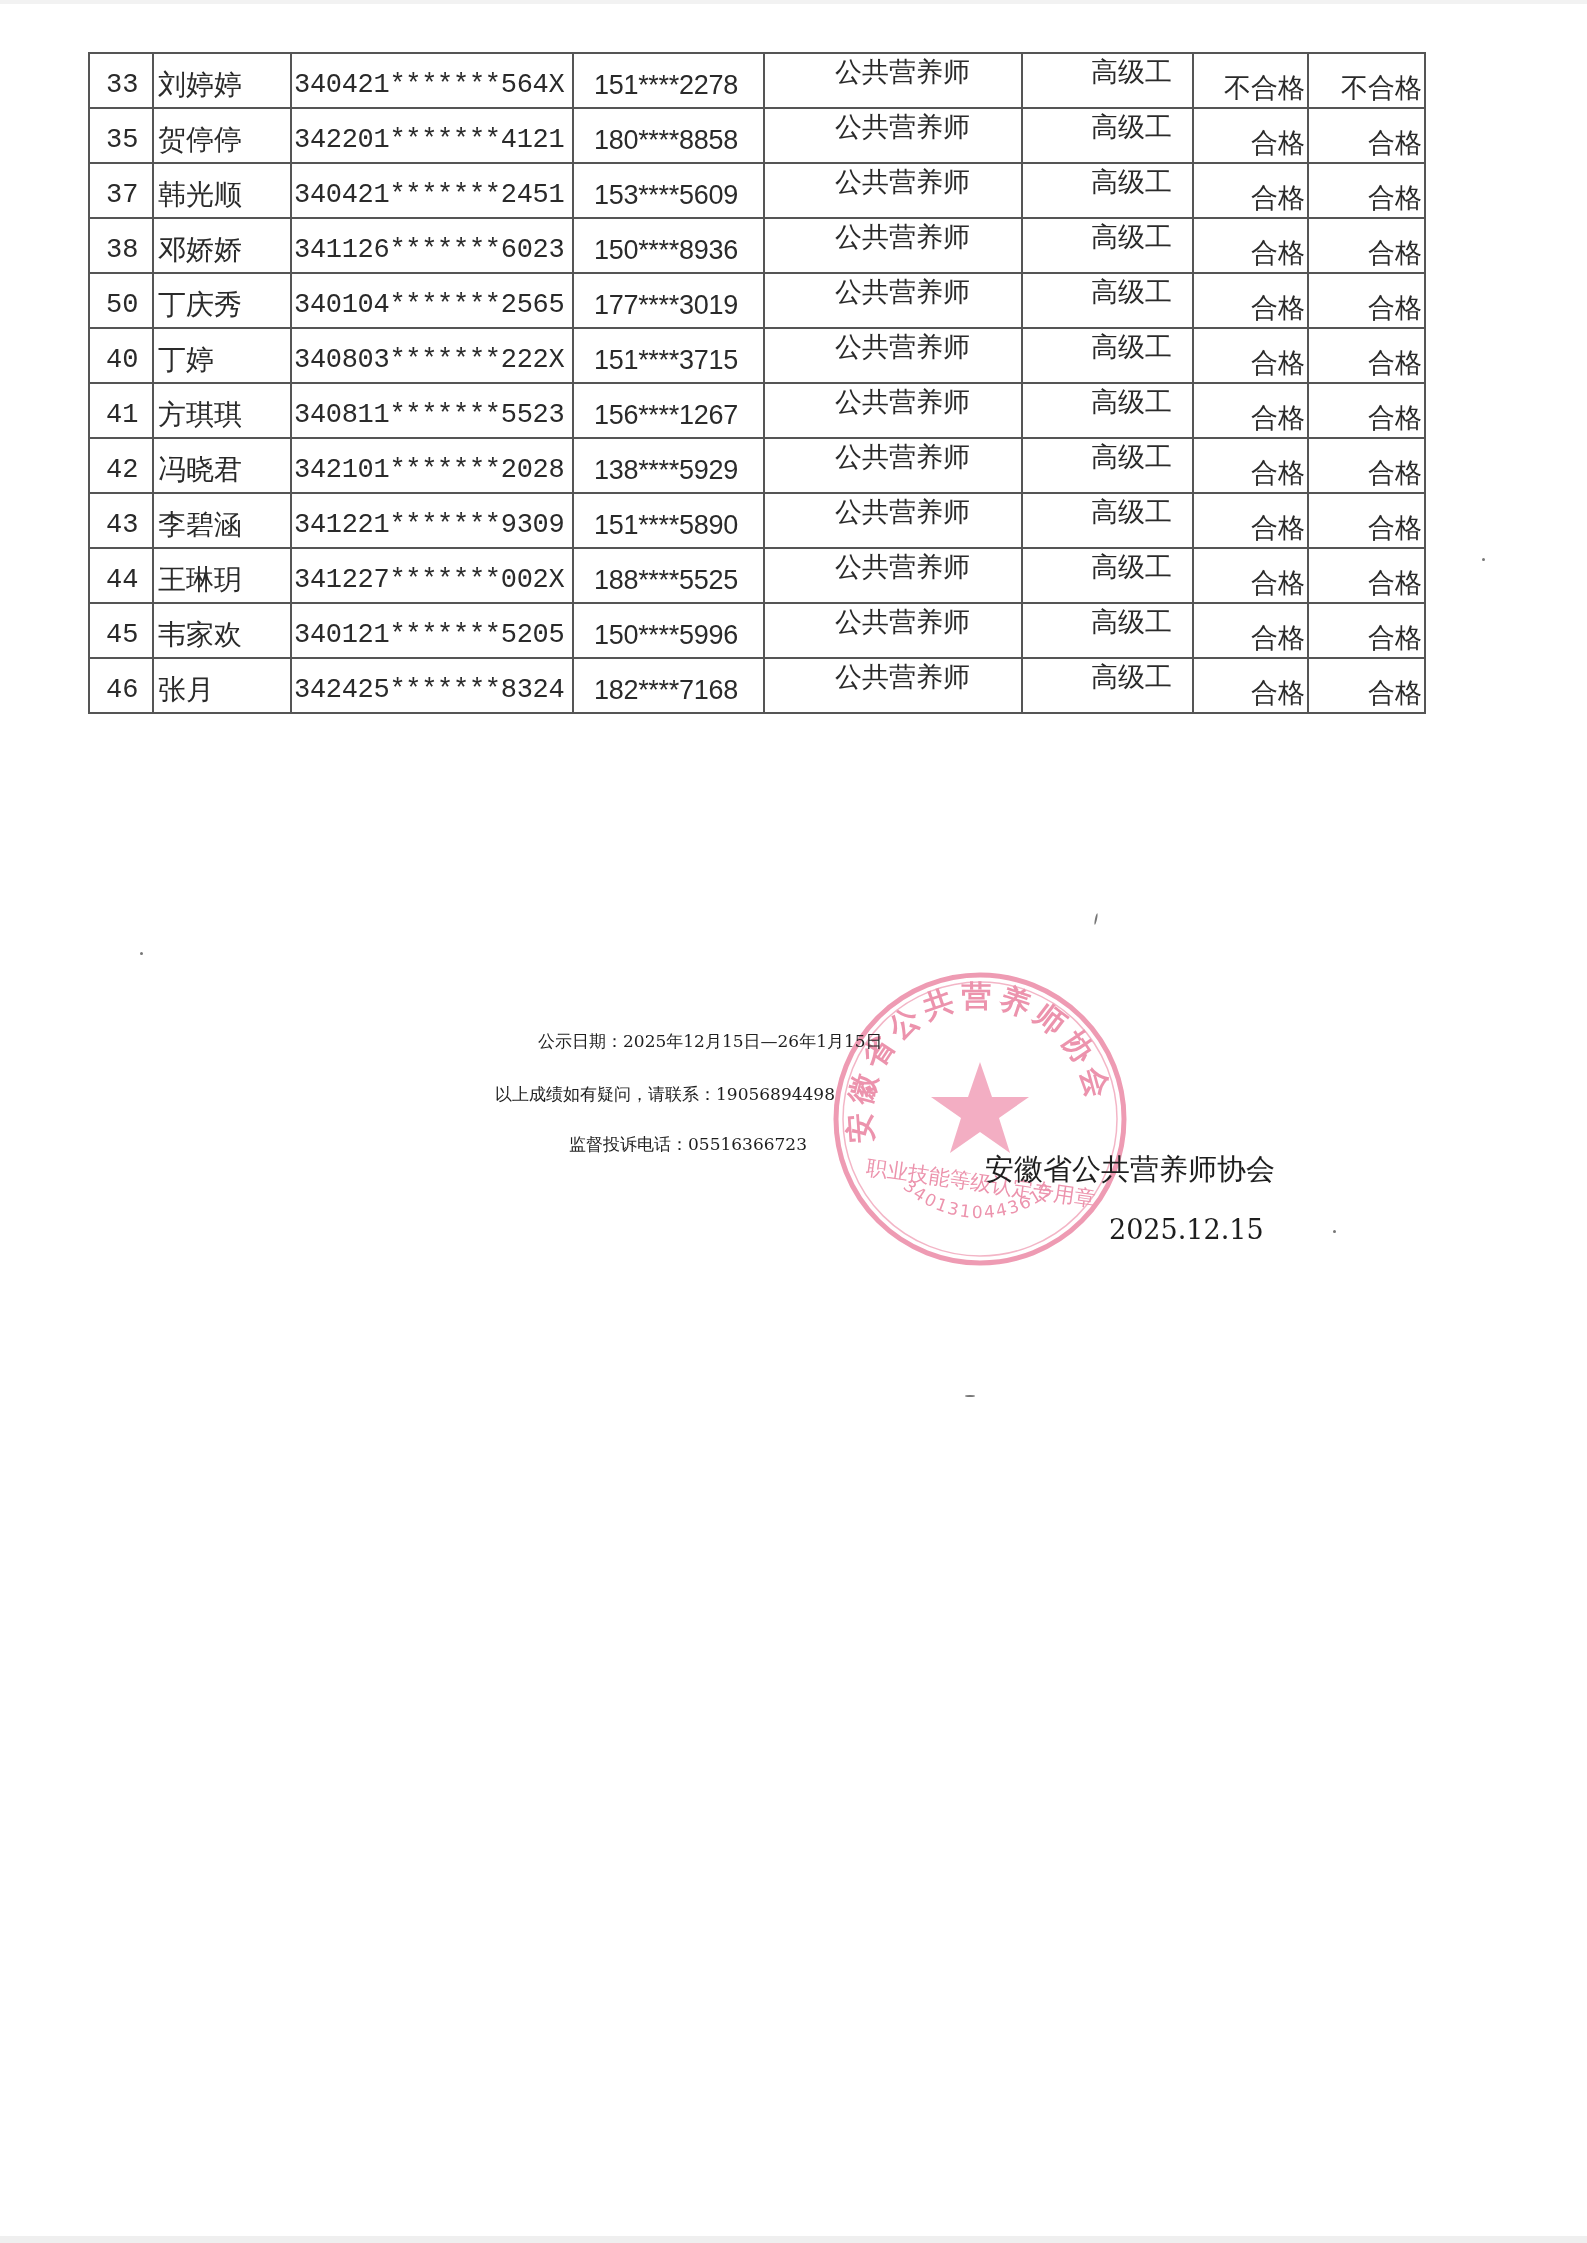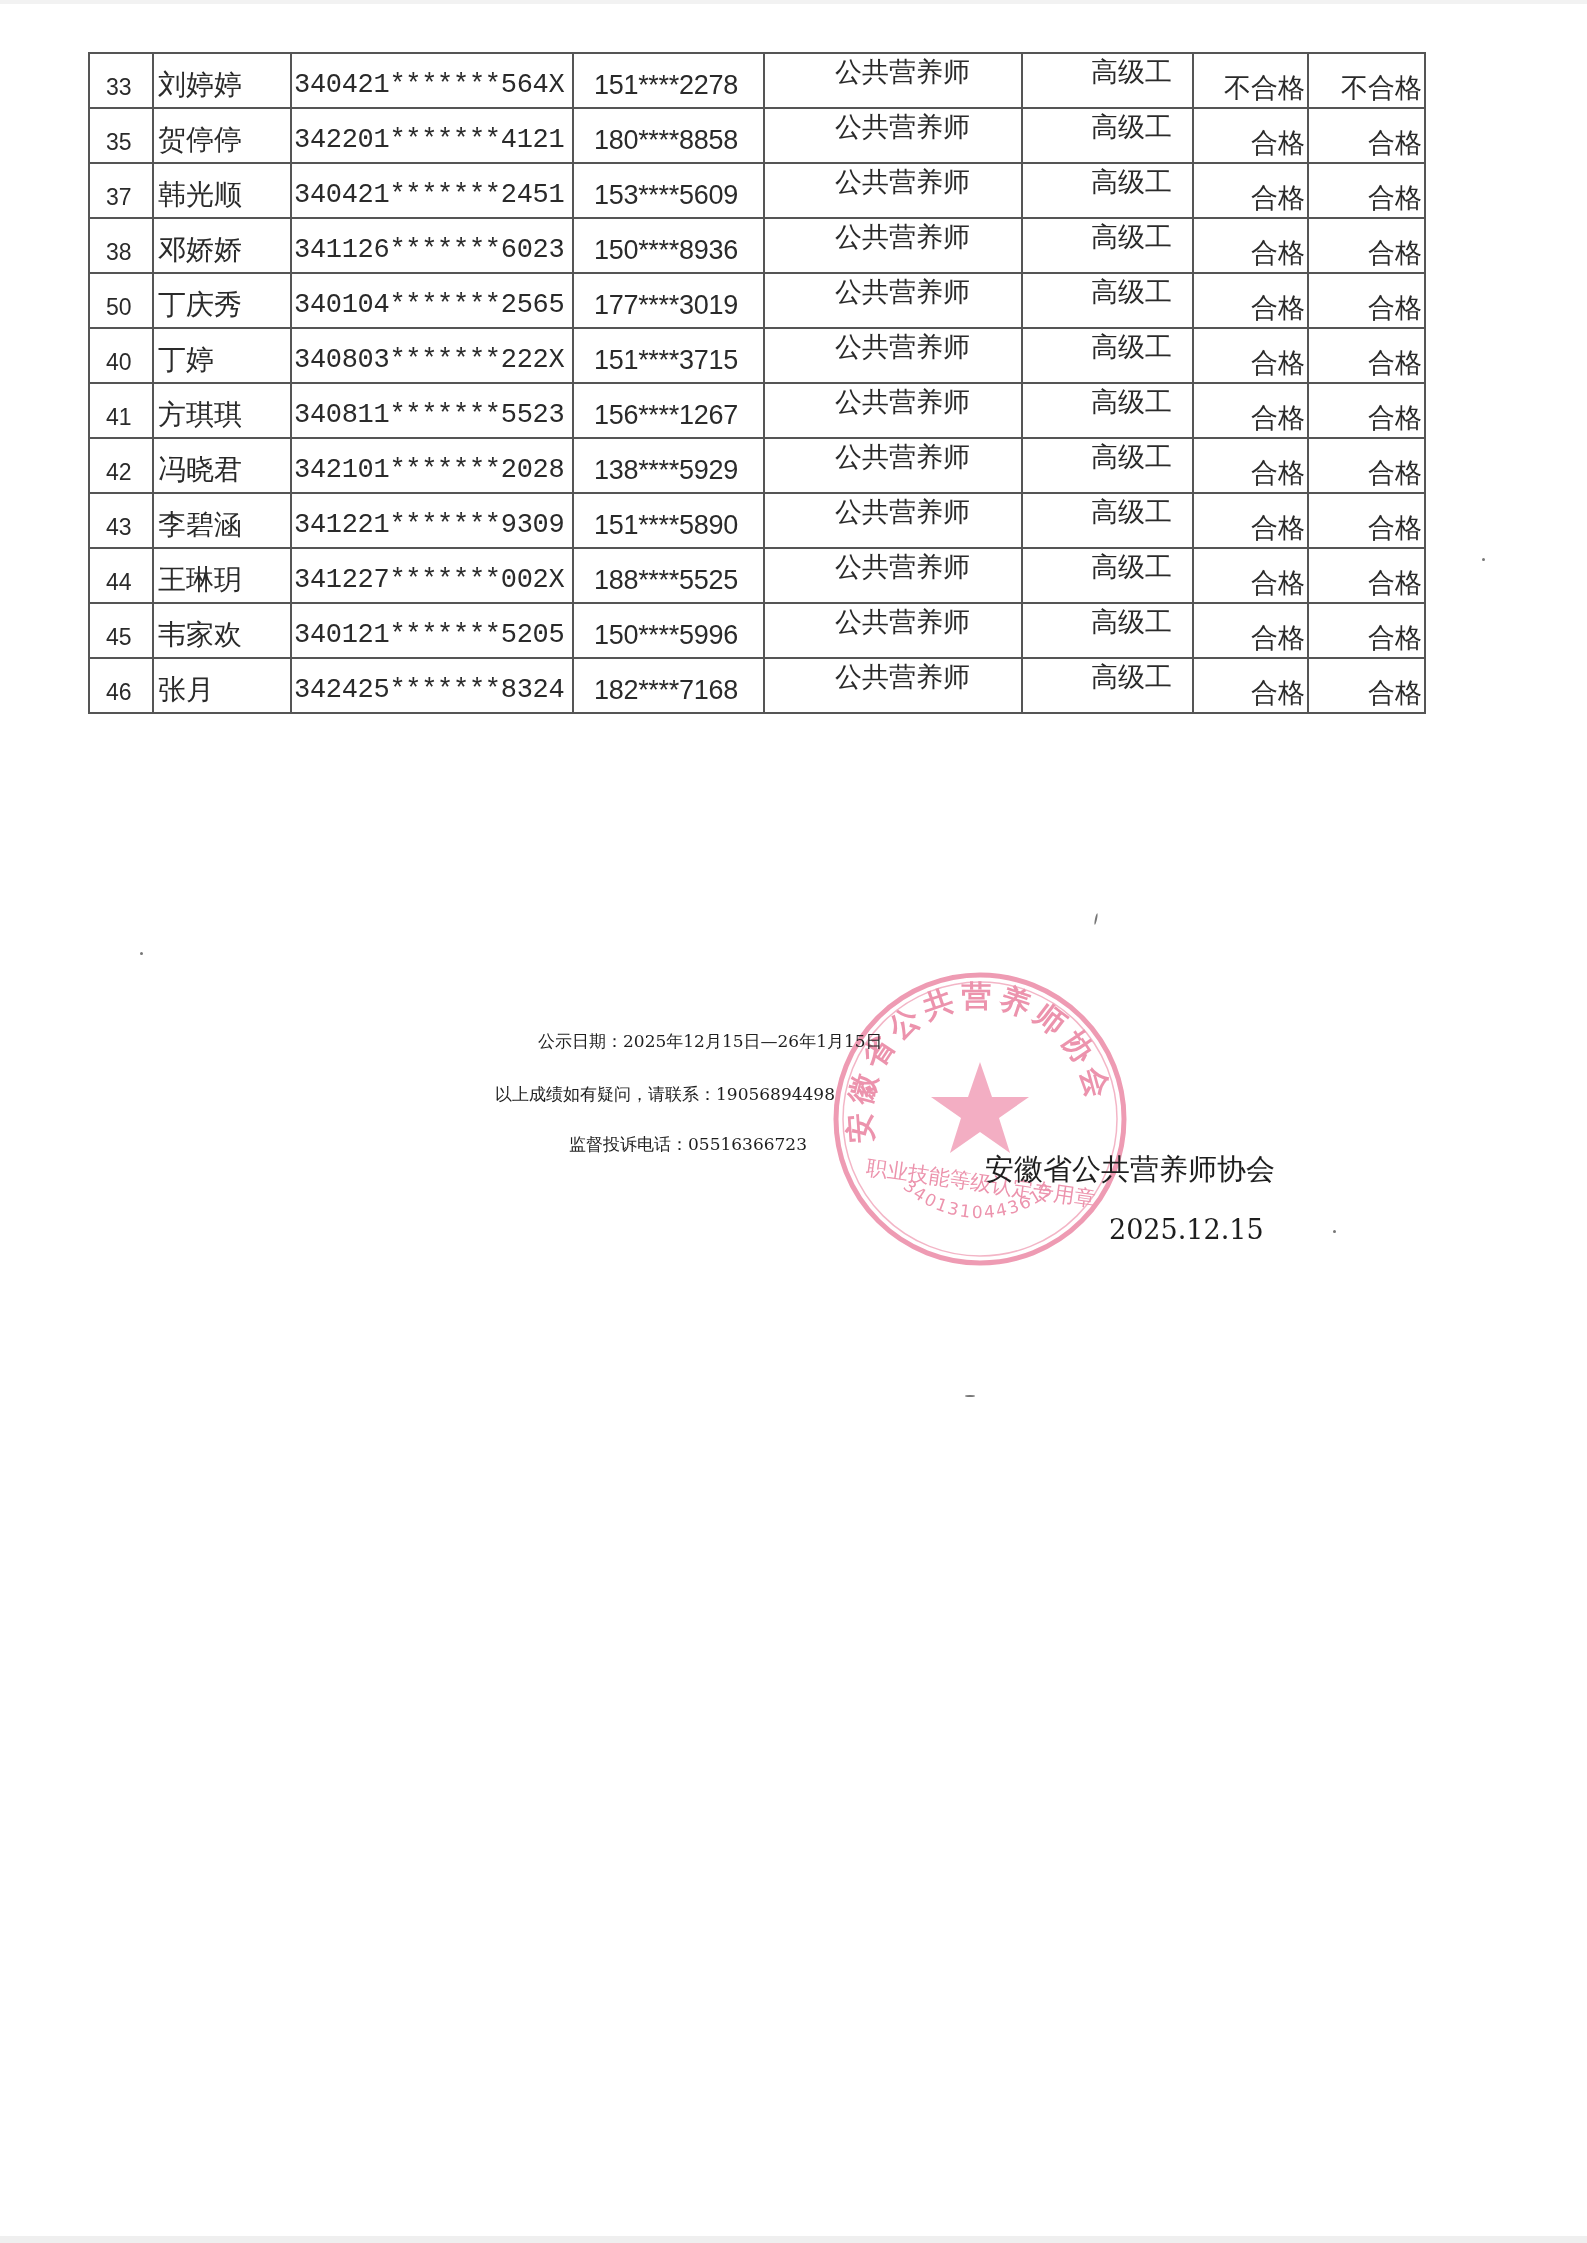--- a/index.html
+++ b/index.html
@@ -26,21 +26,21 @@
     height: 53px;
     padding: 0;
     position: relative;
     font-size: 27px;
     line-height: 1;
     color: #2a2a2a;
     white-space: nowrap;
     overflow: hidden;
   }
   td .v { position: absolute; }
-  td.c-no .v   { left: 16px; bottom: 8px; font-family: Liberation Sans, sans-serif; font-size: 23px; }
+  td.c-no .v   { left: 16px; bottom: 8px; font-family: Liberation Mono, monospace; font-size: 27px; }
   td.c-name .v { left: 4px;  bottom: 8px; font-size: 28px; }
   td.c-id .v   { left: 2px;  bottom: 8px; font-family: Liberation Mono, monospace; font-size: 27px; letter-spacing: -0.3px; }
   td.c-ph .v   { left: 20px;  bottom: 8px; font-family: "Liberation Sans", sans-serif; font-size: 27px; letter-spacing: -0.3px; }
   td.c-occ .v  { left: 70px; top: 4px; font-size: 27px; text-align: right; }
   td.c-lvl .v  { right: 20px; top: 4px; font-size: 27px; }
   td.c-r1 .v   { right: 2px; bottom: 6px; font-size: 27px; }
   td.c-r2 .v   { right: 2px; bottom: 6px; font-size: 27px; }
 
   .notice {
     position: absolute;

